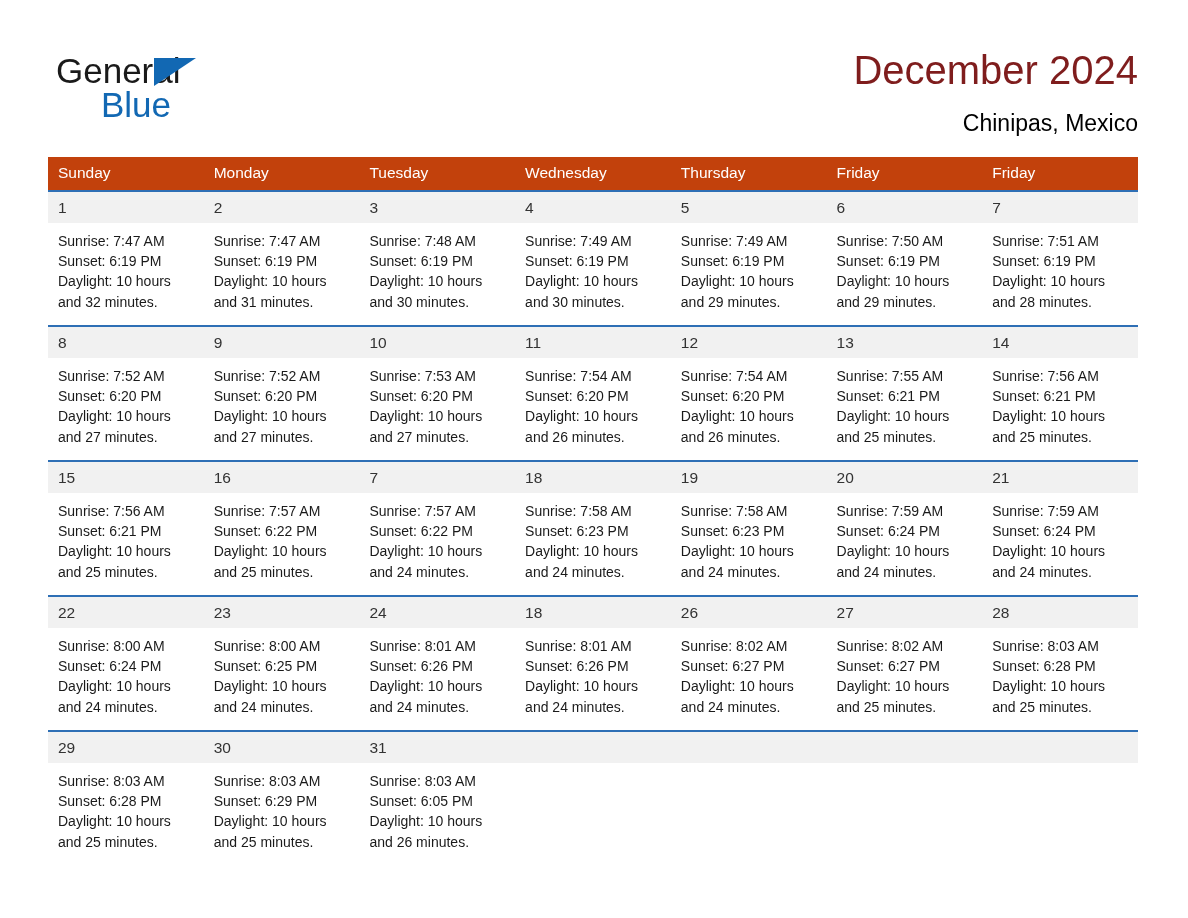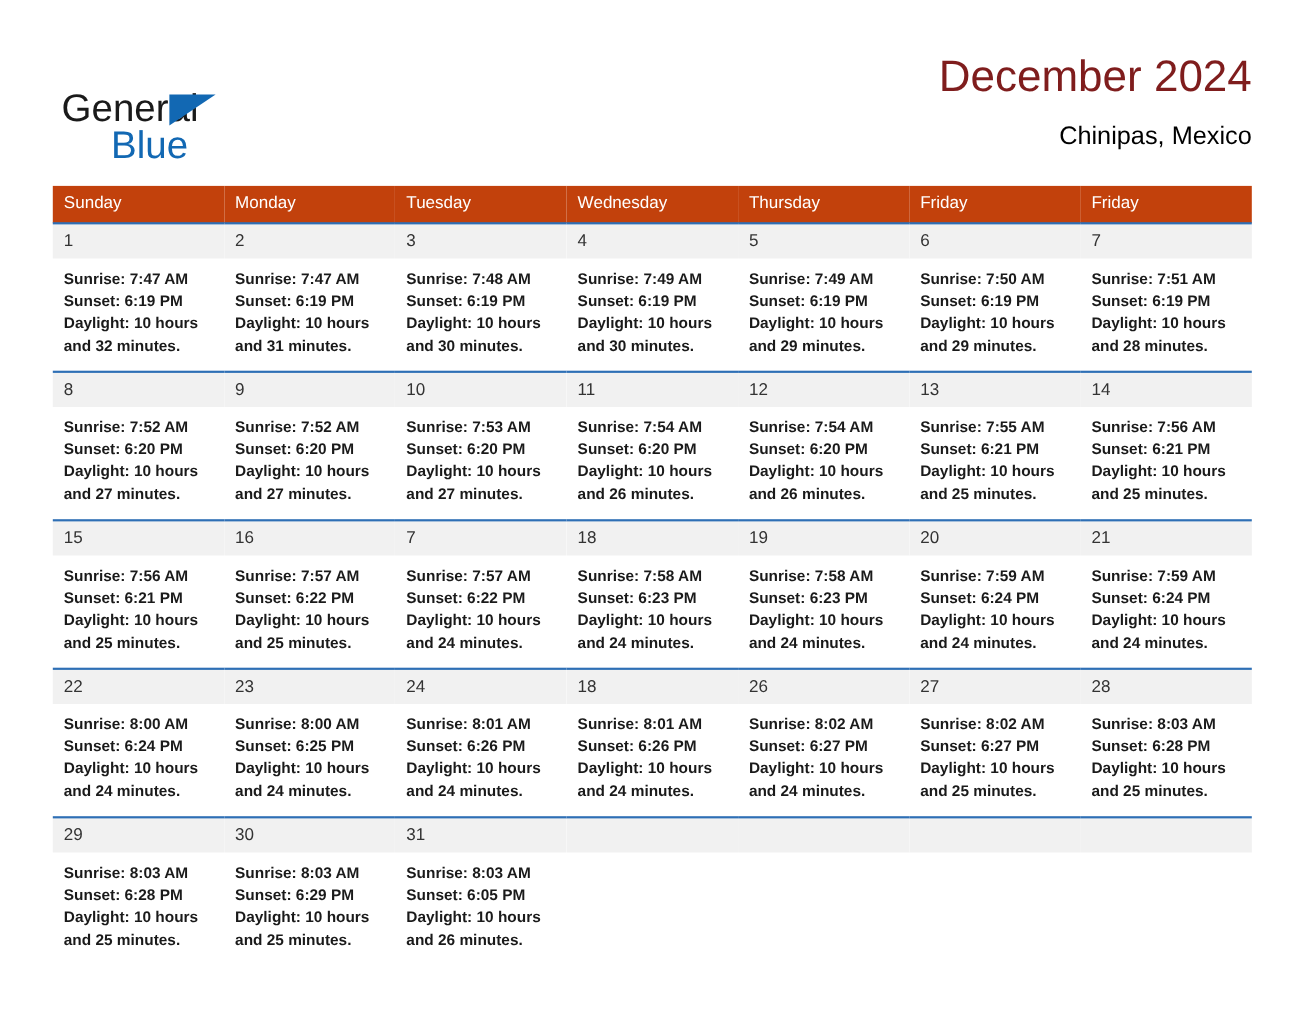--- a/index.html
+++ b/index.html
@@ -26,21 +26,20 @@
     display: flex;
     align-items: flex-start;
     justify-content: space-between;
     padding: 44px 50px 0 56px;
     box-sizing: border-box;
   }
   .logo {
     position: relative;
     width: 200px;
     height: 78px;
-    margin-top: 28px;
   }
   .logo-general {
     font-size: 35px;
     color: #1a1a1a;
     letter-spacing: 0px;
     line-height: 38px;
     font-weight: 400;
     position: absolute;
     top: 8px;
     left: 0;
@@ -125,21 +124,20 @@
     height: 19px;
   }
   .day-num.empty {
     color: transparent;
   }
   .day-info {
     padding: 8px 10px 0 10px;
     font-size: 14px;
     line-height: 20.2px;
     color: #1a1a1a;
-    font-weight: bold;
   }
   .day-info div {
     white-space: nowrap;
   }
 </style>
 </head>
 <body>
 
 <div class="page">
 

